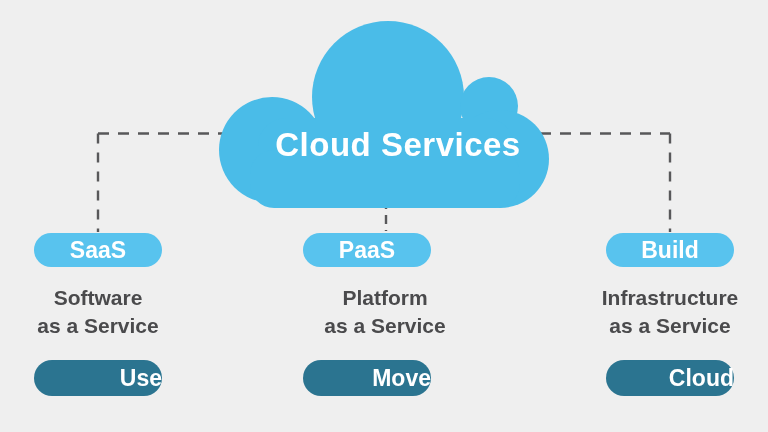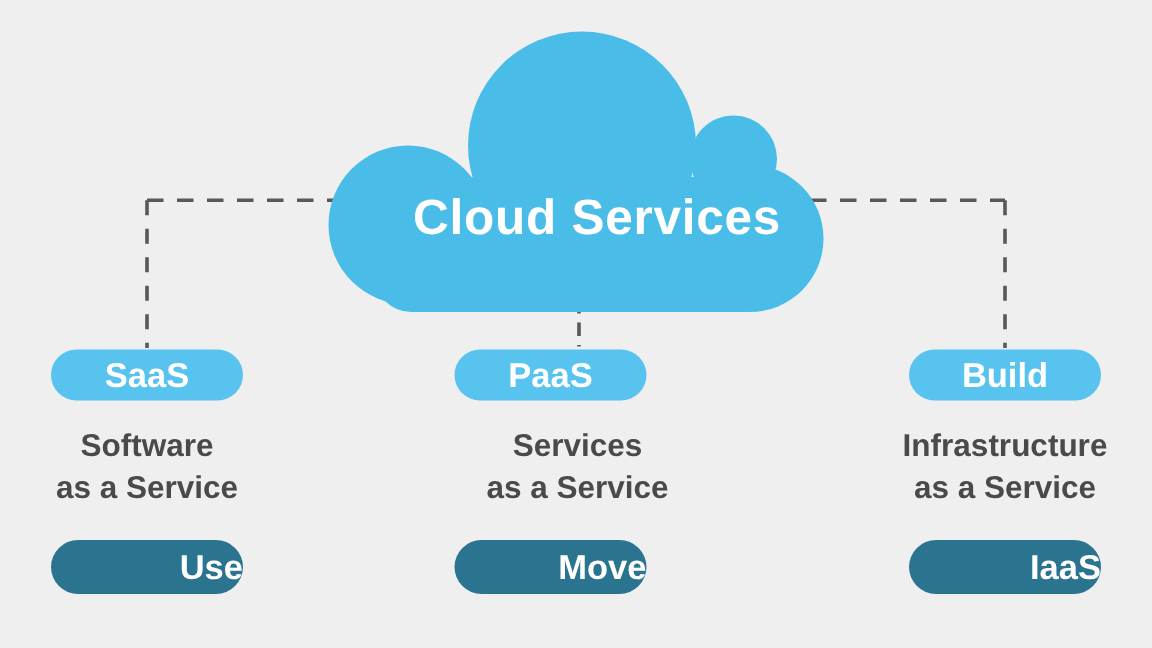--- a/index.html
+++ b/index.html
@@ -91,25 +91,25 @@
 
   <div class="pill-abbr c1">SaaS</div>
   <div class="svc-label c1">
     <div>Software</div>
     <div>as a Service</div>
   </div>
   <div class="pill-action c1">Use</div>
 
   <div class="pill-abbr c2">PaaS</div>
   <div class="svc-label c2">
-    <div>Services</div>
+    <div>Platform</div>
     <div>as a Service</div>
   </div>
   <div class="pill-action c2">Move</div>
 
   <div class="pill-abbr c3">Build</div>
   <div class="svc-label c3">
     <div>Infrastructure</div>
     <div>as a Service</div>
   </div>
-  <div class="pill-action c3">IaaS</div>
+  <div class="pill-action c3">Cloud</div>
 
 </div>
 
 </body></html>

